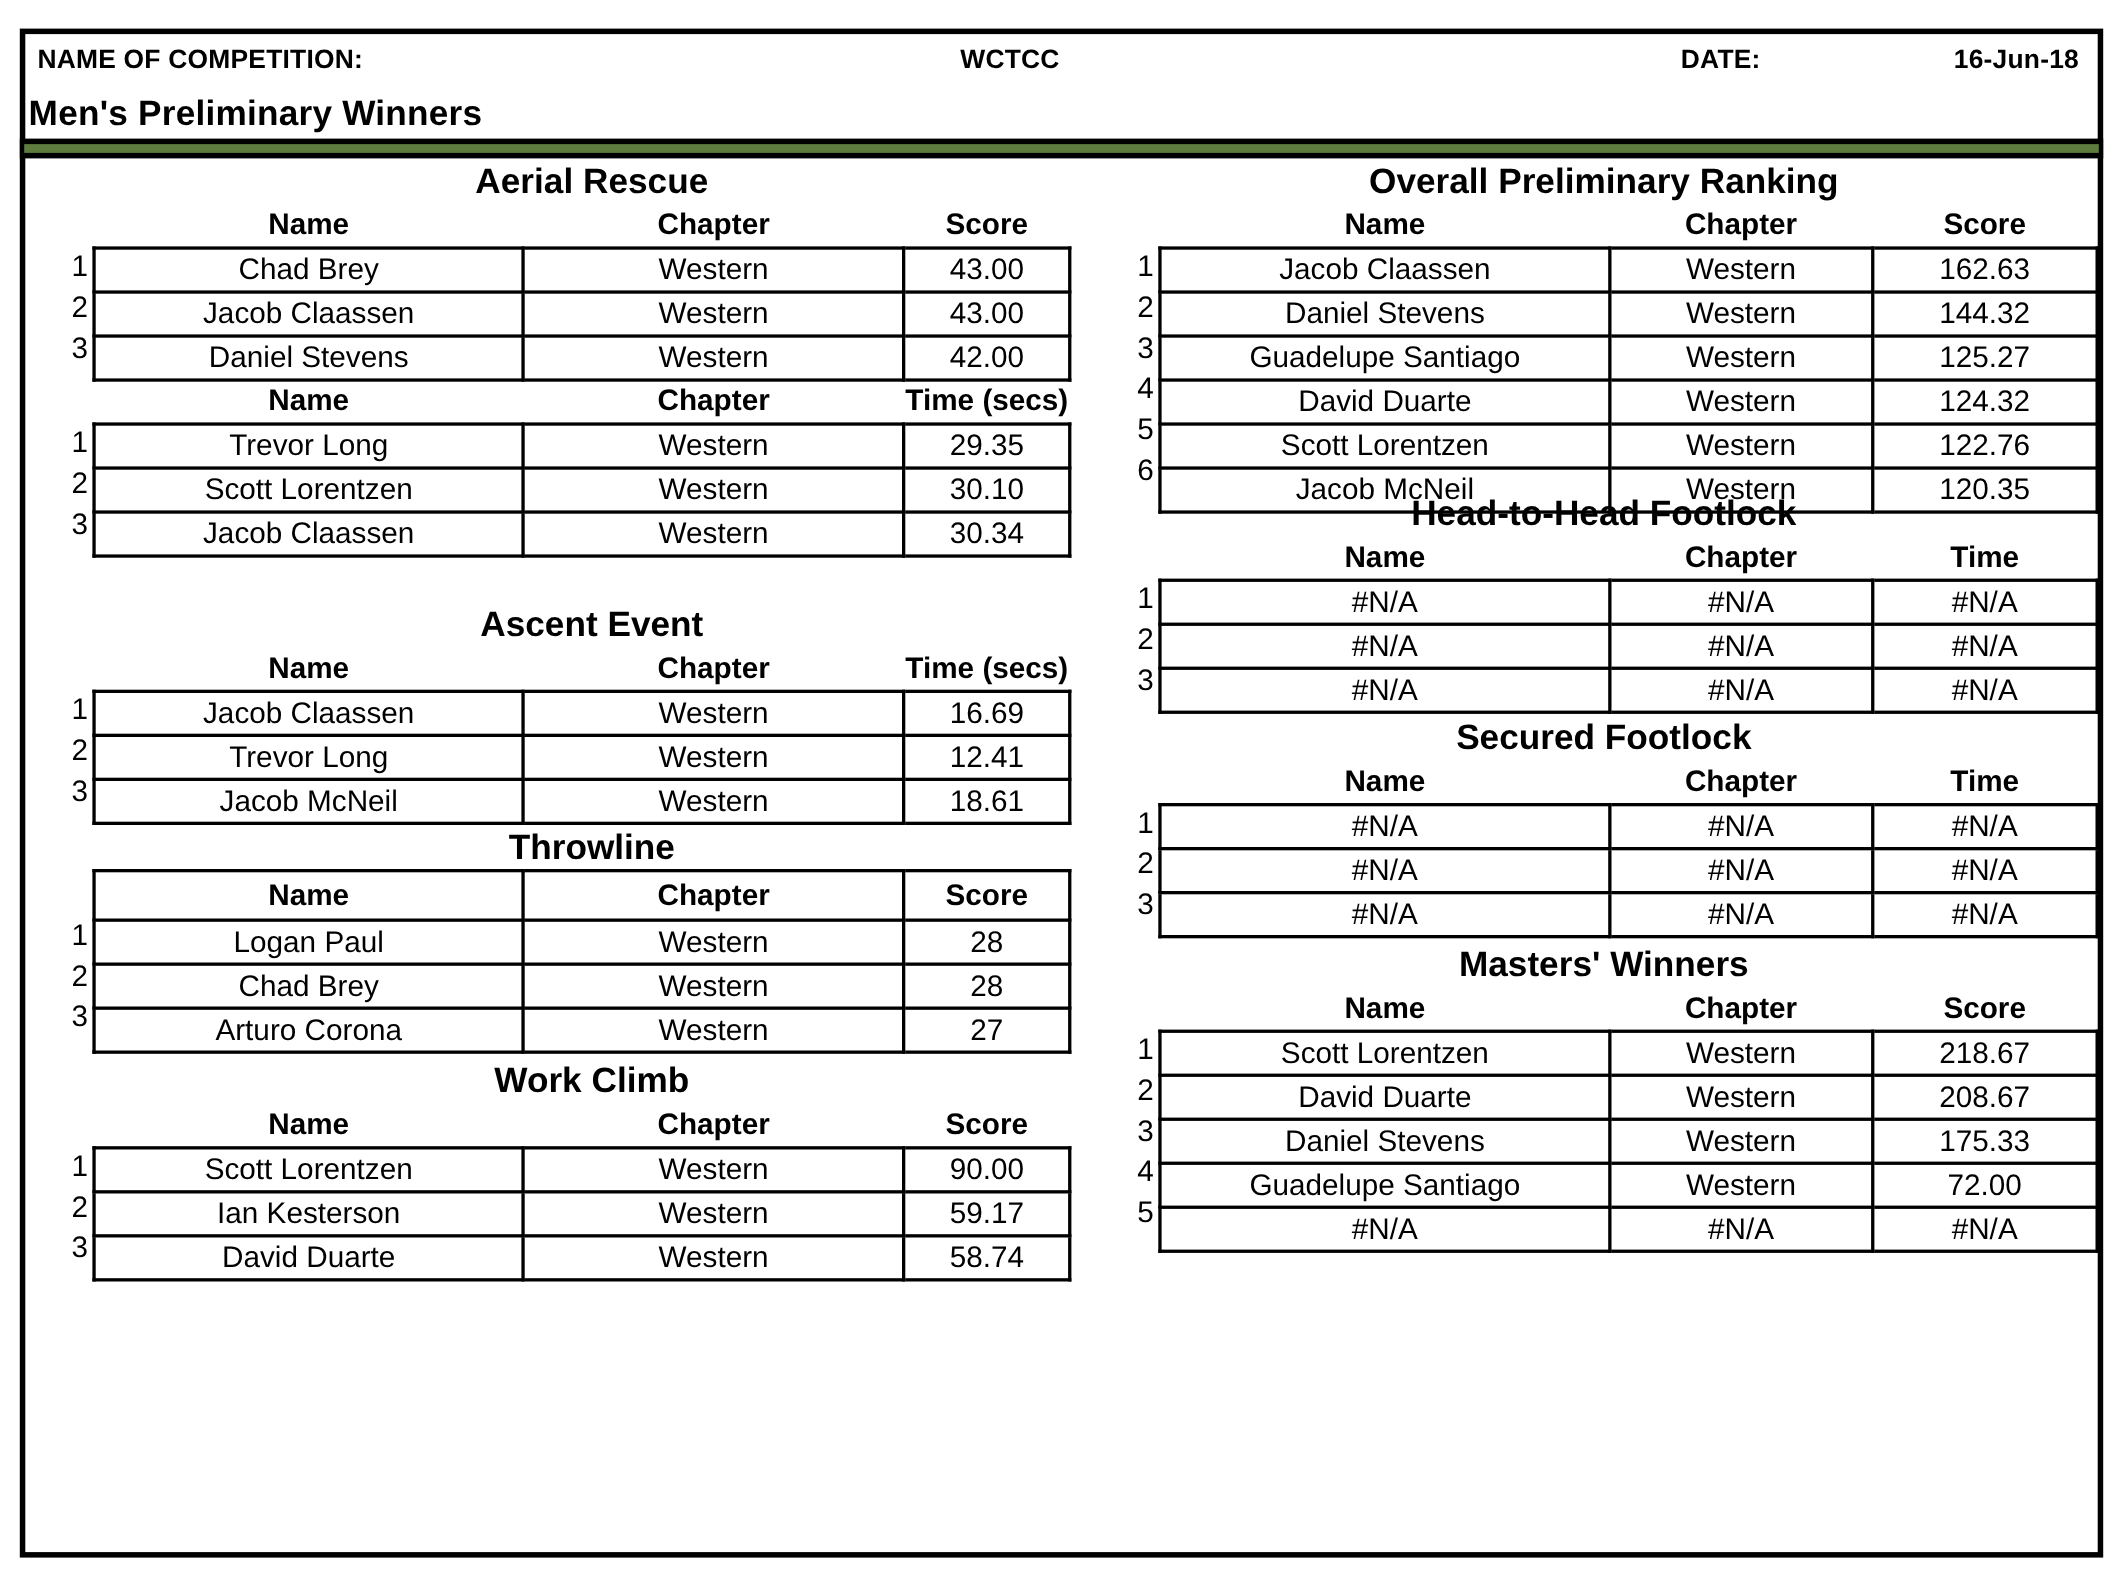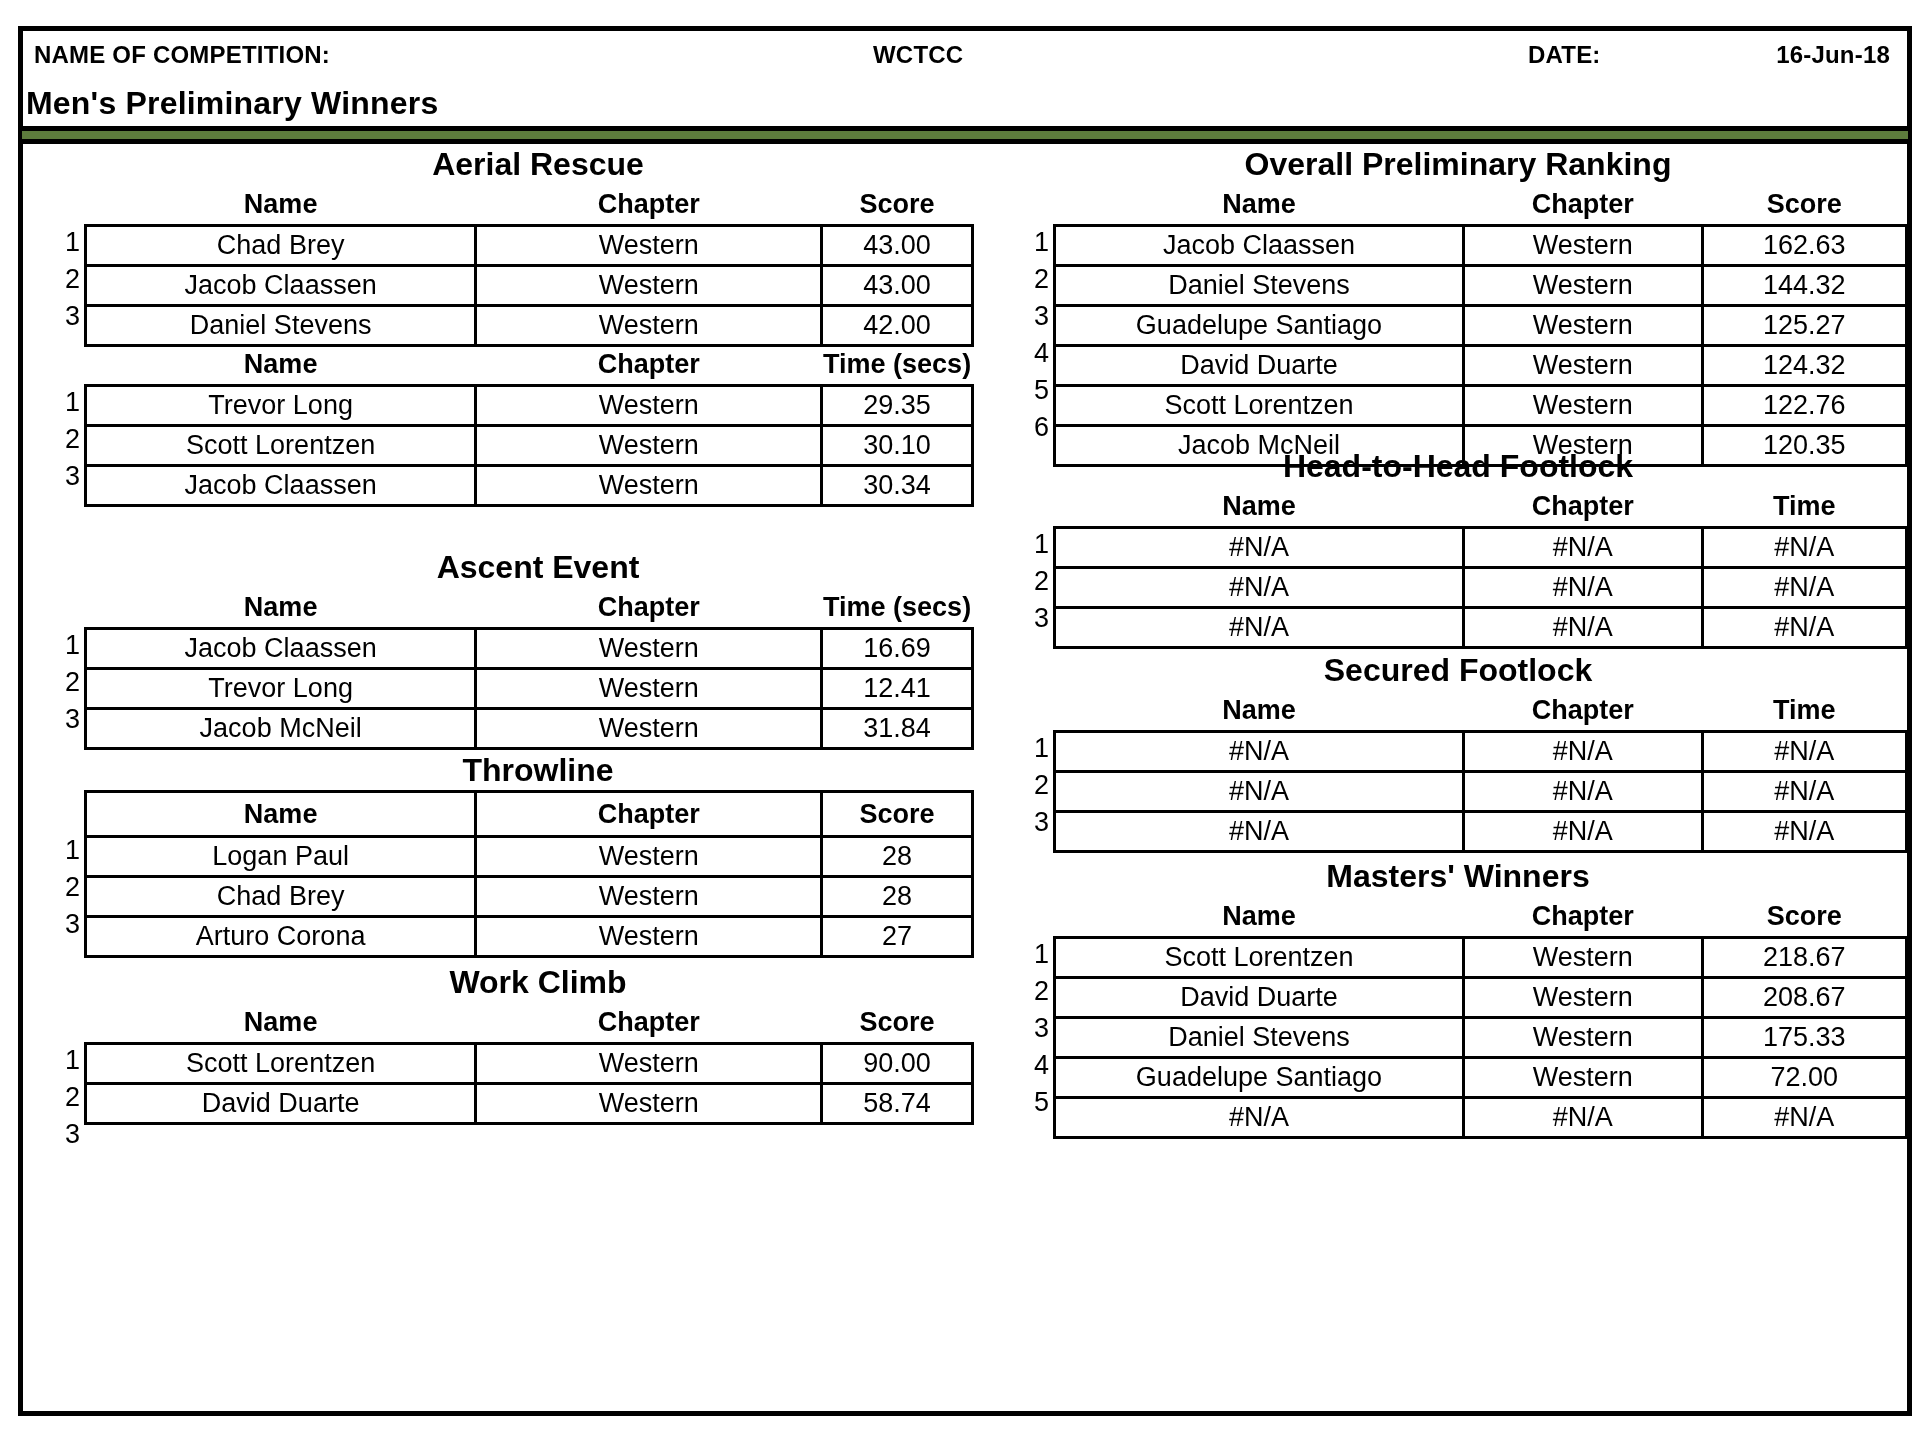--- a/index.html
+++ b/index.html
@@ -289,21 +289,21 @@
                   <td>16.69</td>
                 </tr>
                 <tr>
                   <td>Trevor Long</td>
                   <td>Western</td>
                   <td>12.41</td>
                 </tr>
                 <tr>
                   <td>Jacob  McNeil</td>
                   <td>Western</td>
-                  <td>31.84</td>
+                  <td>18.61</td>
                 </tr>
               </tbody>
             </table>
             <div class="rownum" style="top: 40px;">1</div>
             <div class="rownum" style="top: 77px;">2</div>
             <div class="rownum" style="top: 114px;">3</div>
           </div>
       </div>
 
       <div class="section" style="top:606px;">
@@ -362,20 +362,25 @@
                   <th>Score</th>
                 </tr>
               </thead>
               <tbody>
                 <tr>
                   <td>Scott Lorentzen</td>
                   <td>Western</td>
                   <td>90.00</td>
                 </tr>
                 <tr>
+                  <td>Ian Kesterson</td>
+                  <td>Western</td>
+                  <td>59.17</td>
+                </tr>
+                <tr>
                   <td>David  Duarte</td>
                   <td>Western</td>
                   <td>58.74</td>
                 </tr>
               </tbody>
             </table>
             <div class="rownum" style="top: 40px;">1</div>
             <div class="rownum" style="top: 77px;">2</div>
             <div class="rownum" style="top: 114px;">3</div>
           </div>

